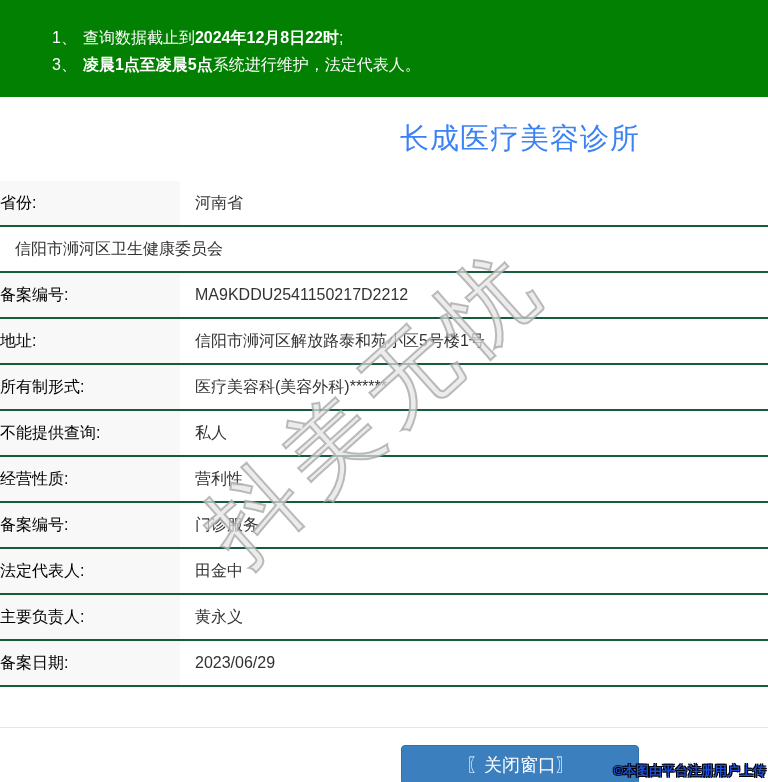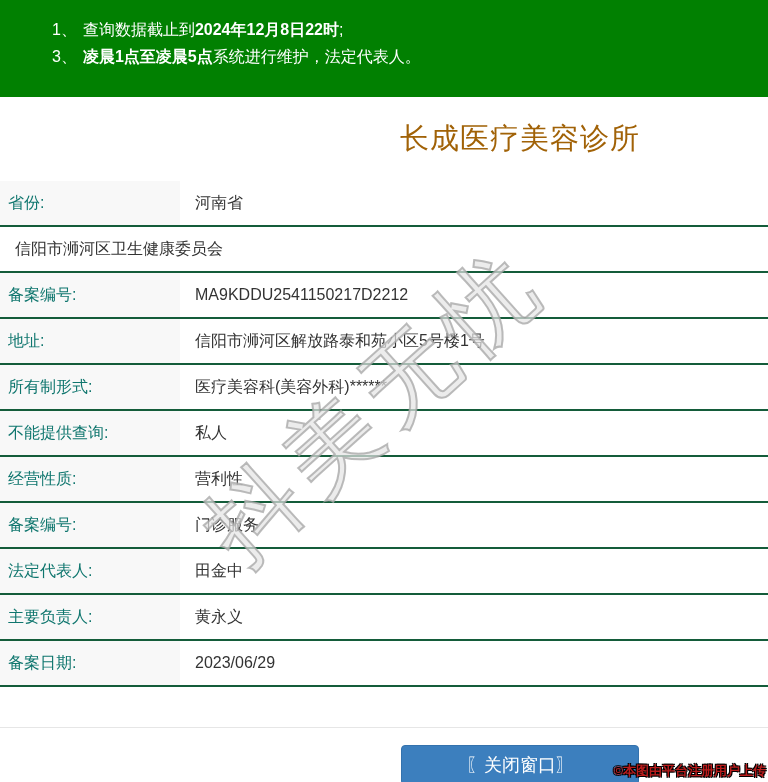--- a/index.html
+++ b/index.html
@@ -8,60 +8,59 @@
     position: relative;
     background: #ffffff;
     font-family: "Liberation Sans", "DejaVu Sans", sans-serif;
     color: #333333;
   }
   
   .banner {
     width: 768px;
     height: 97px;
     background: #018001;
-    padding: 16px 0 0 52px;
+    padding: 24px 0 0 52px;
   }
   .notice {
     color: #ffffff;
     font-size: 16px;
     line-height: 27px;
     white-space: nowrap;
   }
   .notice .n-num { margin-right: 6px; }
   .notice strong { font-weight: bold; }
   
   .container { width: 1040px; }
   .title-wrap {
     width: 1040px;
     height: 84px;
     display: flex;
     align-items: center;
     justify-content: center;
   }
   .page-title {
     font-size: 29px;
-    color: #a16207;
+    color: #3b82f6;
     font-weight: 400;
     letter-spacing: 1px;
   }
   
   .info-table { width: 1040px; }
   .info-row {
     display: flex;
     height: 46px;
     border-bottom: 2px solid #145c3a;
   }
   .row-label {
     width: 180px;
     flex: 0 0 180px;
     background: #f8f8f8;
-    padding-left: 8px;
     font-size: 16px;
     line-height: 44px;
-    color: #0f766e;
+    color: #000000;
   }
   .row-value {
     flex: 1;
     padding-left: 15px;
     font-size: 16px;
     line-height: 44px;
     color: #333333;
     white-space: nowrap;
   }
   
@@ -101,21 +100,21 @@
     transform: rotate(-42deg);
     pointer-events: none;
     z-index: 5;
   }
   .upload-credit {
     position: absolute;
     right: 2px;
     bottom: 2px;
     font-size: 13px;
     font-weight: bold;
-    color: #b91c1c;
+    color: #1d4ed8;
     text-shadow: -1px -1px 0 #000, 1px -1px 0 #000, -1px 1px 0 #000, 1px 1px 0 #000;
     z-index: 6;
     white-space: nowrap;
   }
 </style>
 </head>
 <body>
 
 <div class="banner">
   <div class="notice"><span class="n-num">1、</span><span>查询数据截止到</span><strong>2024年12月8日22时</strong><span>;</span></div>

